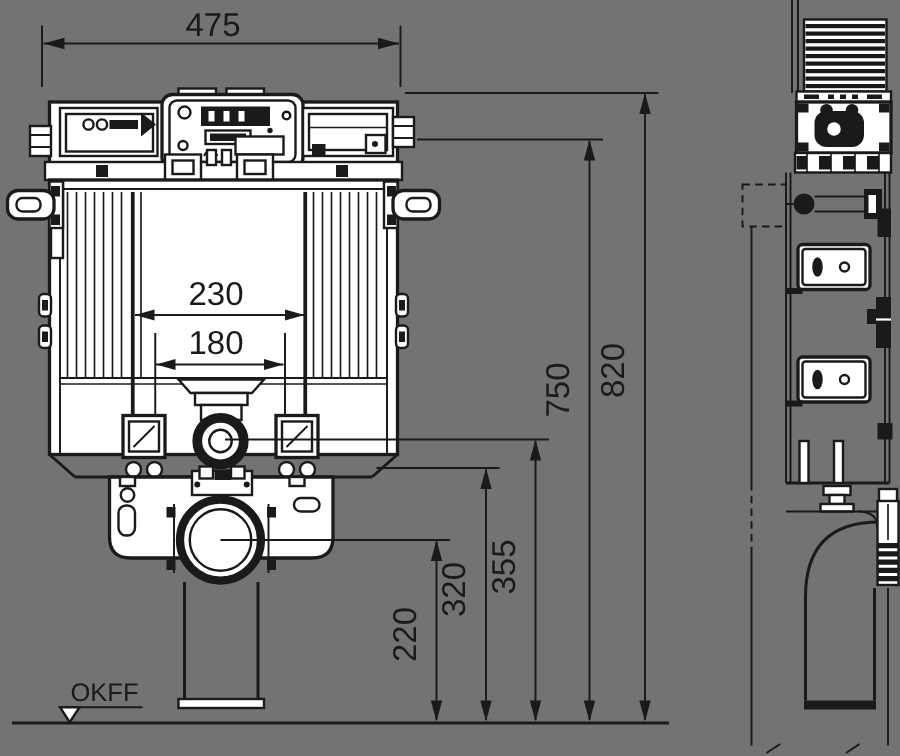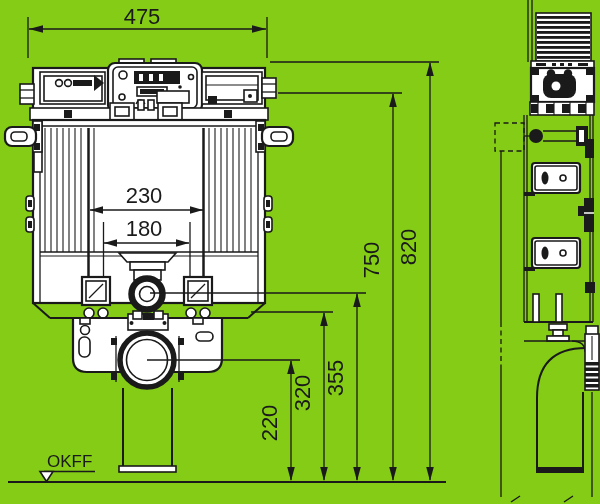--- a/index.html
+++ b/index.html
@@ -1,16 +1,16 @@
 <!DOCTYPE html>
 <html><head>
 <meta charset="utf-8">
 <style>
   html,body{margin:0;padding:0;background:#ffffff;}
-  .canvas{position:relative;width:600px;height:504px;background:#84cc16;overflow:hidden;}
+  .canvas{position:relative;width:600px;height:504px;background:#737373;overflow:hidden;}
   svg{display:block;}
   .ln{stroke:#1a1a1a;fill:none;stroke-width:1.3;stroke-linecap:butt;}
   .w2{stroke-width:2;}
   .w25{stroke-width:2.5;}
   .thin{stroke-width:1.1;}
   .fw{fill:#ffffff;stroke:#1a1a1a;stroke-width:1.6;}
   .fw2{fill:#ffffff;stroke:#1a1a1a;stroke-width:2.2;}
   .fd{fill:#1a1a1a;stroke:none;}
   .dash{stroke-dasharray:5 3.5;}
   .dim-text{font-family:"Liberation Sans",sans-serif;font-size:22px;fill:#1a1a1a;}

